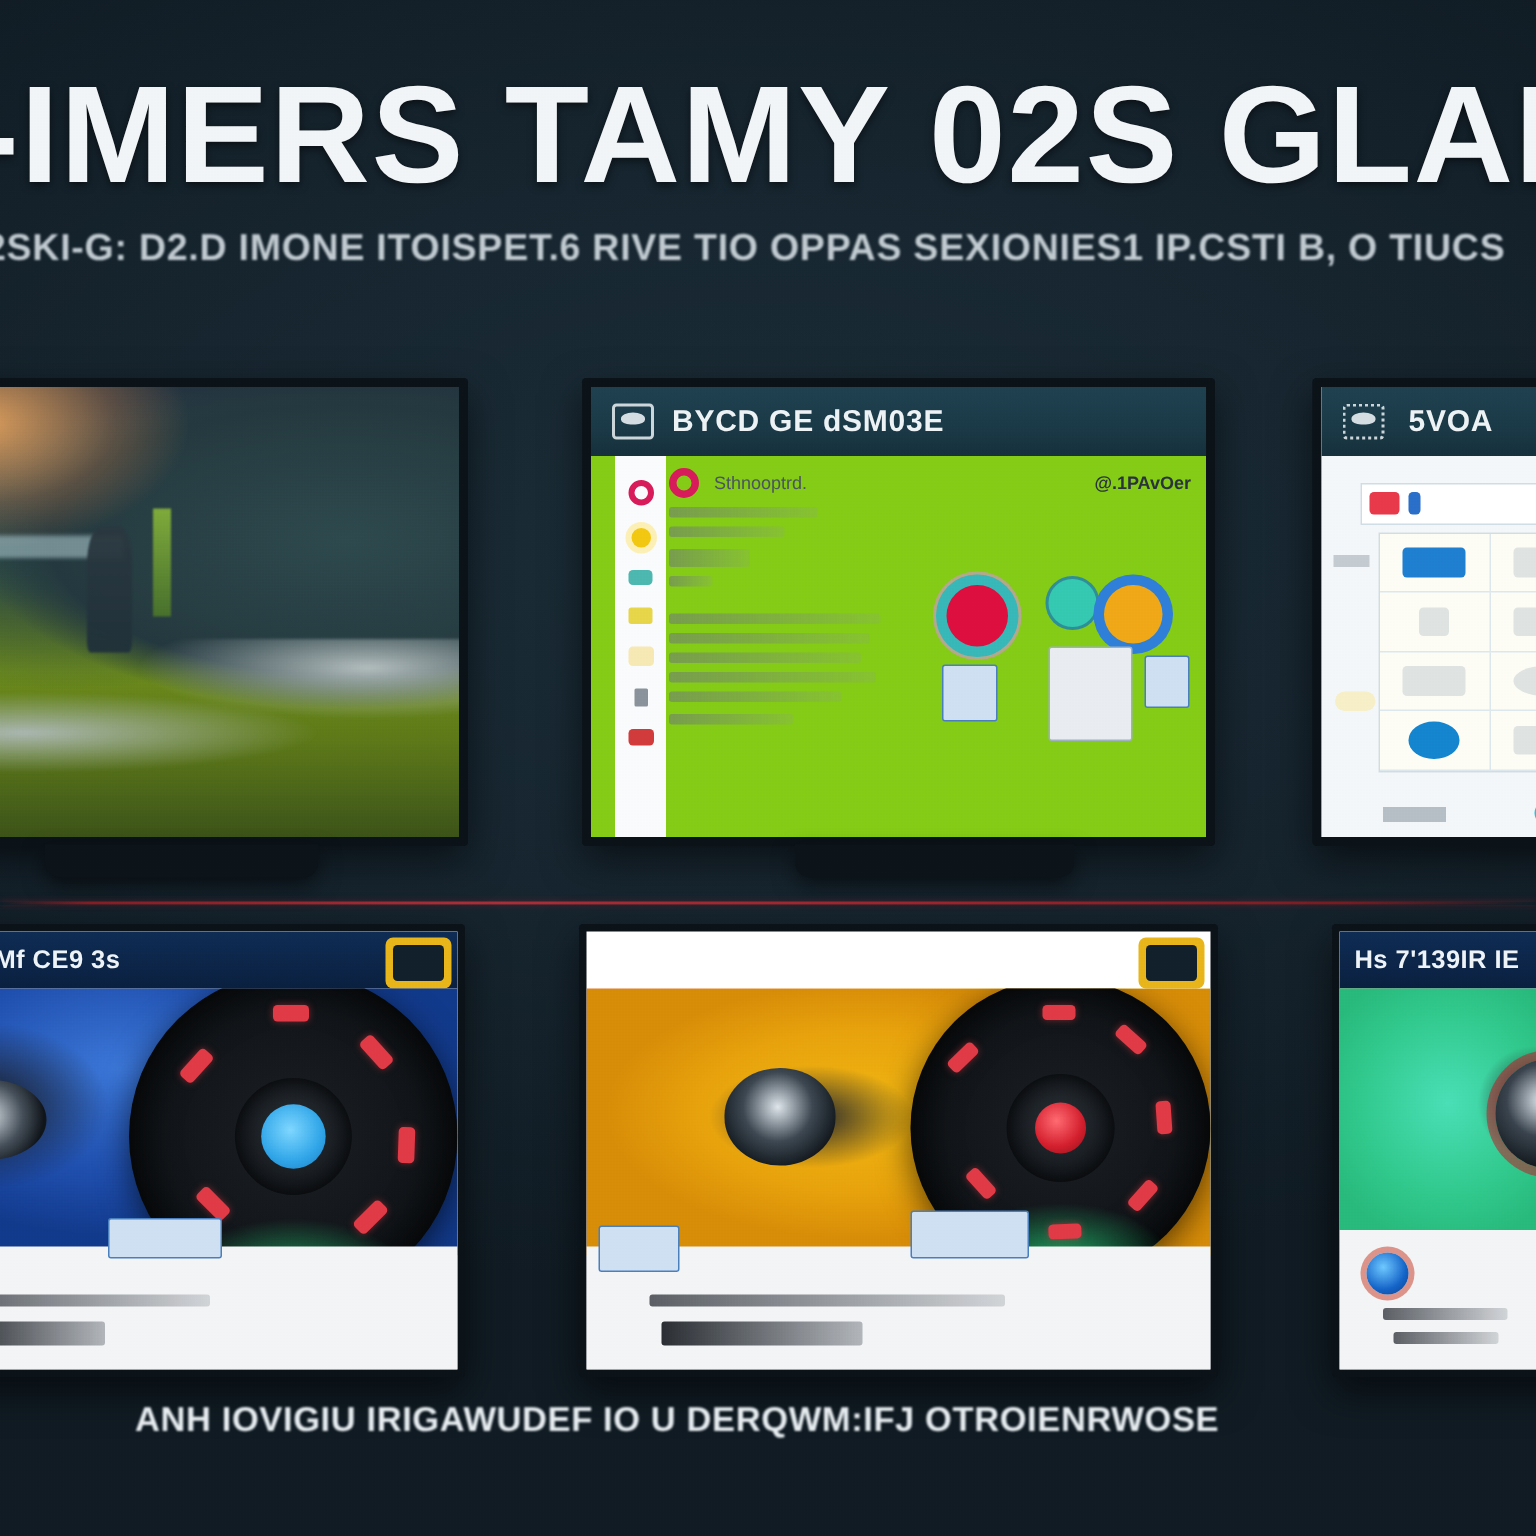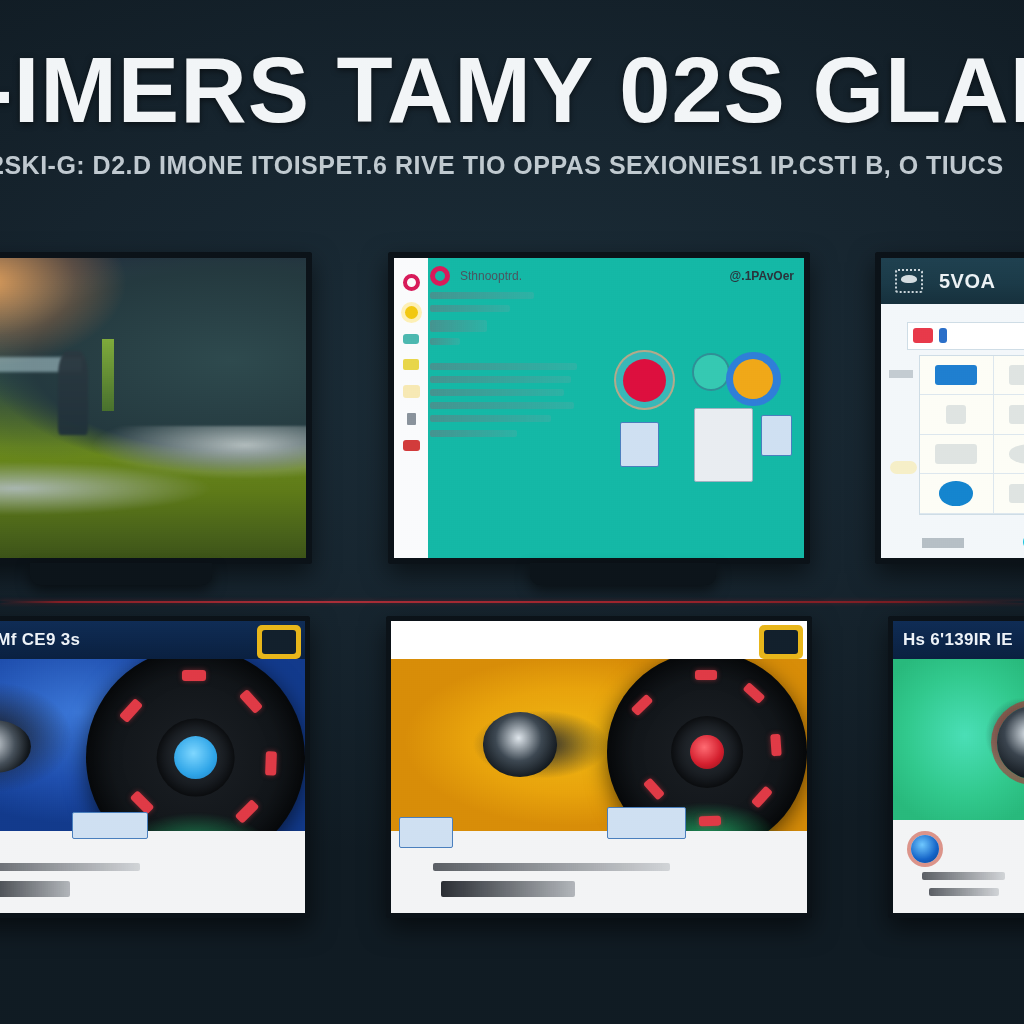--- a/index.html
+++ b/index.html
@@ -203,21 +203,21 @@
   }
   .app-title-text {
     color: #edf2f5;
     font-size: 20px;
     font-weight: 700;
     letter-spacing: .5px;
     white-space: nowrap;
     filter: blur(.45px);
   }
 
-  .app-body { flex: 1 1 auto; display: flex; min-height: 0; background:#14b8a6; }
+  .app-body { flex: 1 1 auto; display: flex; min-height: 0; background:#84cc16;padding-left:16px; }
 
   .app-sidebar {
     flex: 0 0 34px;
     padding: 16px 0 0 0;
     display: flex; flex-direction: column; align-items: center; gap: 15px;
     background: #fafbfc;
   }
   .side-ico { width: 13px; height: 13px; border-radius: 50%; flex: 0 0 auto; }
 
   .app-main { flex: 1 1 auto; position: relative; padding: 8px 10px 0 2px; min-width:0; }
@@ -385,20 +385,24 @@
       </div>
     </div>
   </div>
   <div class="stand" style="left:30px; top:563px; width:182px; height:22px;"></div>
 
   <div class="monitor" style="left:388px; top:252px; width:422px; height:312px;">
     <div class="bezel">
       <div class="screen">
         <div class="app">
 
+          <div class="app-titlebar">
+            <span class="app-logo"></span>
+            <span class="app-title-text">BYCD GE dSM03E</span>
+          </div>
 
           <div class="app-body">
 
             <div class="app-sidebar">
               <span class="side-ico" style="border:4px solid #d81b5a; background:transparent; width:17px; height:17px;"></span>
               <span class="side-ico" style="background:#f2c811; box-shadow:0 0 0 4px #fdf0b6;"></span>
               <span class="side-ico" style="background:#4cb8b0; border-radius:3px; width:16px; height:10px;"></span>
               <span class="side-ico" style="background:#e8d64a; border-radius:2px; width:16px; height:11px;"></span>
               <span class="side-ico" style="background:#f7e9b4; border-radius:3px; width:17px; height:13px;"></span>
               <span class="side-ico" style="background:#8a939c; border-radius:1px; width:9px; height:12px;"></span>
@@ -598,21 +602,21 @@
       </div>
     </div>
   </div>
 
   <div class="monitor" style="left:888px; top:616px; width:190px; height:302px;">
     <div class="bezel">
       <div class="screen" style="inset:5px;">
         <div class="media">
 
           <div class="media-titlebar">
-            <span class="media-title-text">Hs 6'139IR IE</span>
+            <span class="media-title-text">Hs 7'139IR IE</span>
           </div>
 
           <div class="media-art" style="bottom:30%;">
             <div class="art-green"></div>
             <span style="position:absolute; left:58%; top:28%; width:40%; height:44%; border-radius:50%;
                          background:radial-gradient(circle at 44% 38%,#e6eef4 0%,#3a444e 40%,#0e1318 78%);
                          box-shadow:0 0 0 6px rgba(190,30,40,.55);"></span>
           </div>
 
           <div class="media-footer" style="height:32%;">
@@ -620,15 +624,16 @@
                          background:radial-gradient(circle at 40% 35%,#6fc8ff,#1464c8 60%,#0c3f86 100%);
                          box-shadow:0 0 0 4px rgba(200,70,50,.55);"></span>
             <div class="foot-line" style="width:52%; margin-top:46px; margin-left:12%;"></div>
             <div class="foot-line" style="width:44%; margin-left:16%;"></div>
           </div>
         </div>
       </div>
     </div>
   </div>
 
+  <div id="caption">ANH IOVIGIU IRIGAWUDEF IO U DERQWM:IFJ OTROIENRWOSE</div>
 
   <div id="grain"></div>
 </div>
 
 </body></html>

